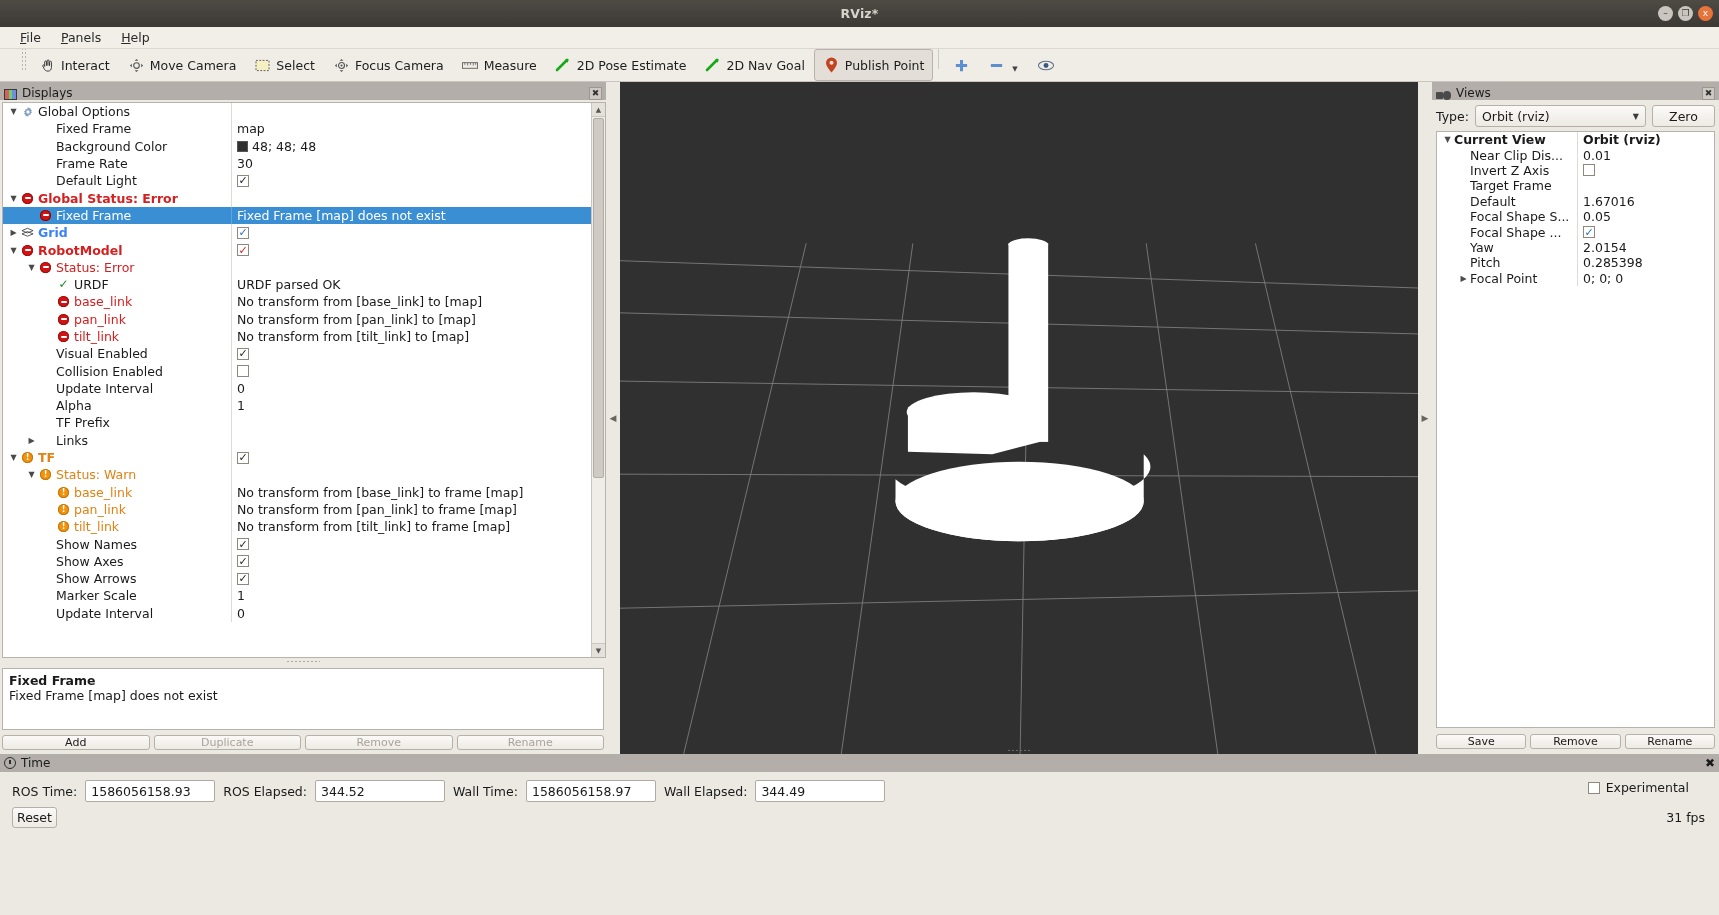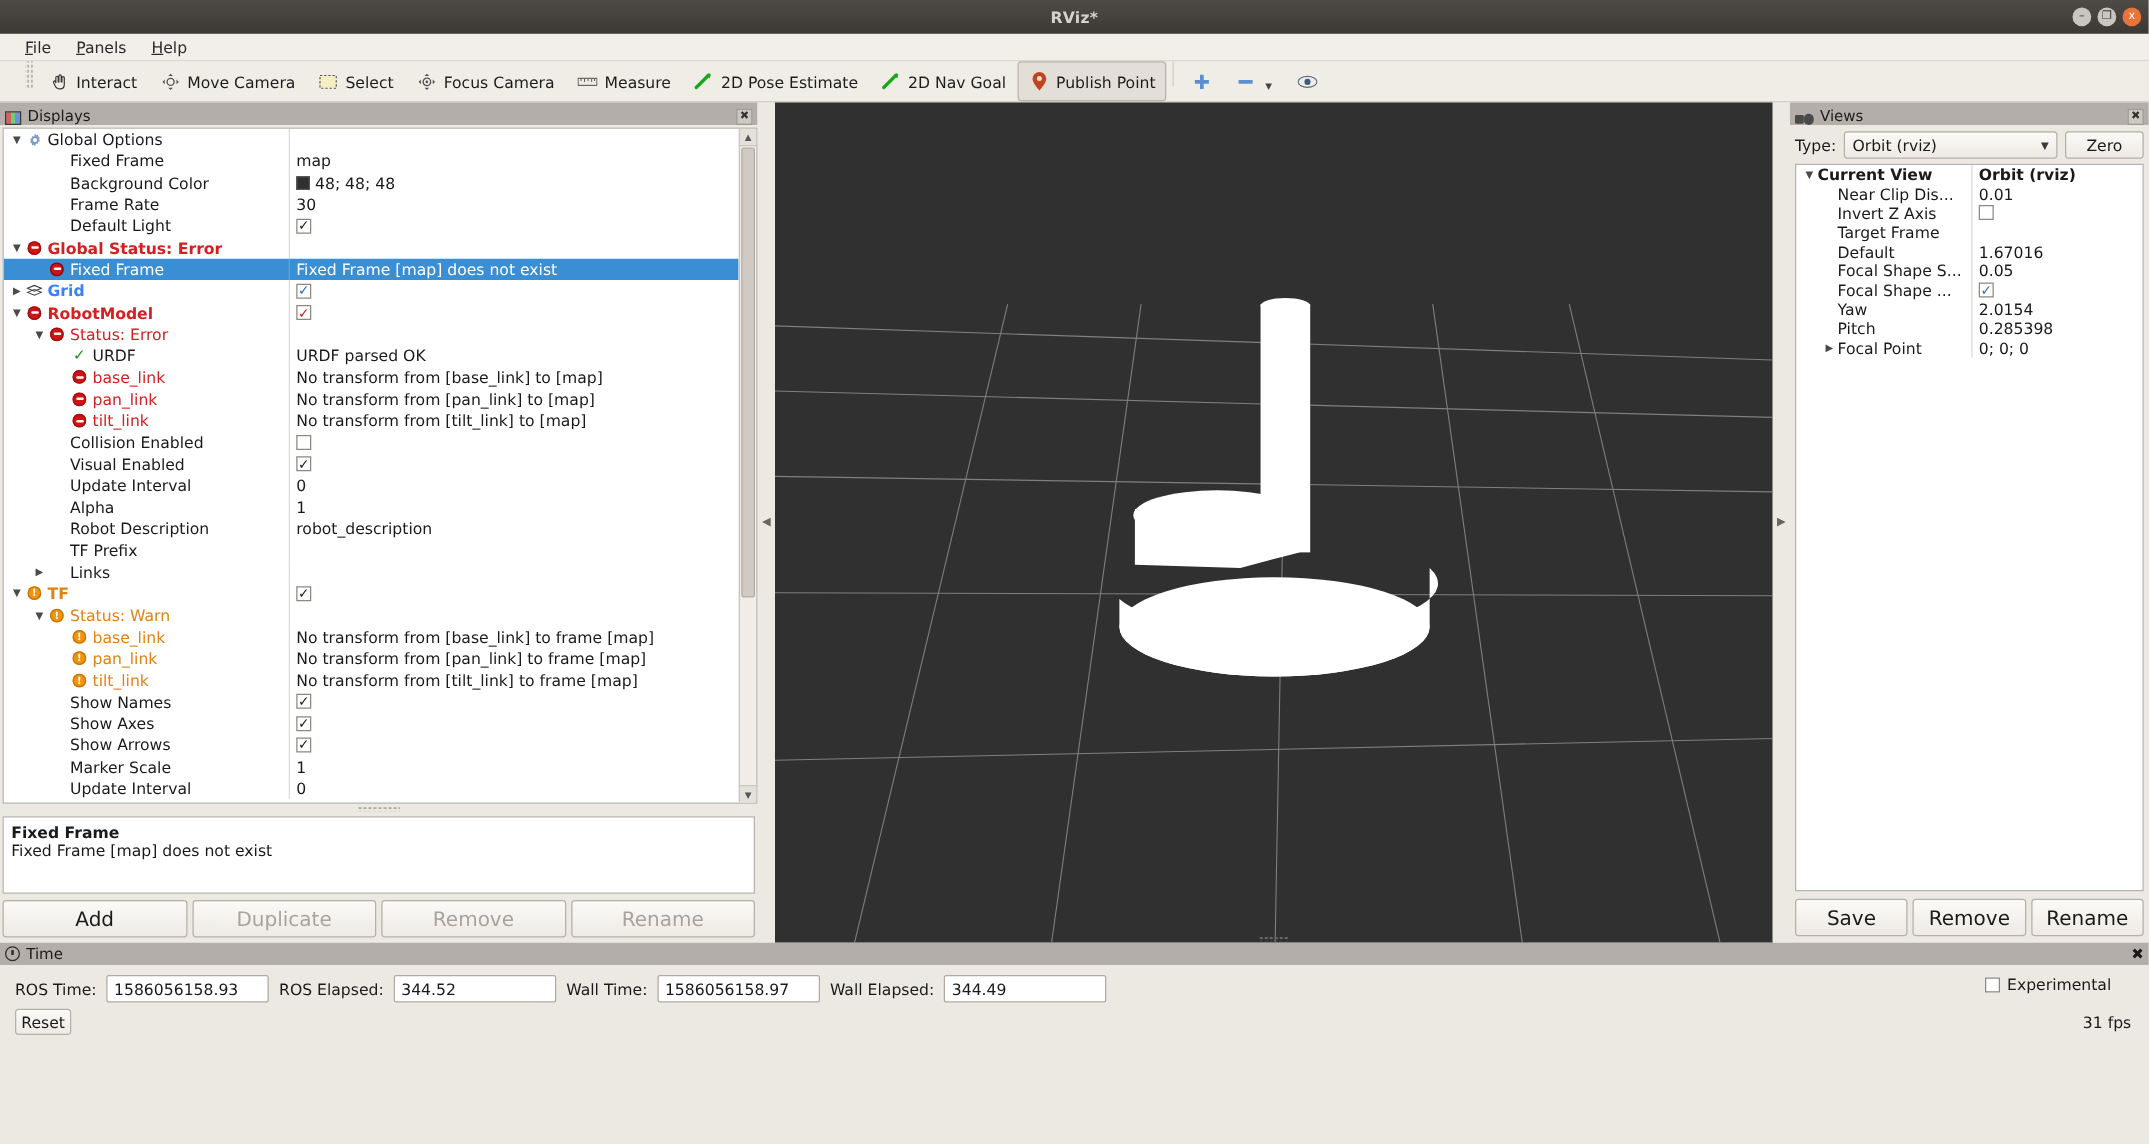--- a/index.html
+++ b/index.html
@@ -141,21 +141,21 @@
   .statusbox { height: 62px; background: #fff; border: 1px solid #b7b2ab;
                margin: 3px 2px 0 2px; padding: 4px 6px; font-size: 12.5px; }
   .statusbox .sb-title { font-weight: bold; }
   .dockgrip { height: 7px; display:flex; align-items:center;
               justify-content:center; }
   .dockgrip::after { content:""; width:34px; height:4px;
     background-image: radial-gradient(#b0aaa2 1px, transparent 1px);
     background-size: 4px 3px; }
 
   .btnrow { display: flex; gap: 4px; padding: 5px 2px 4px 2px; }
-  .qbtn { flex: 1; height: 30px; font-size: 16px;
+  .qbtn { flex: 1; height: 15px; font-size: 11px;
           background: linear-gradient(to bottom,#fbfaf8,#eeeae4);
           border: 1px solid #b6b0a8; border-radius: 3px;
           display: flex; align-items: center; justify-content: center; }
   .qbtn.dis { color: #a9a39b; }
 
   
   .vsplit { width: 14px; background: #ece9e3; display: flex;
             align-items: center; justify-content: center;
             font-size: 9px; color: #6a655e; }
 
@@ -529,64 +529,54 @@
               <span class="lbl err">tilt_link</span>
             </span>
             <span class="tval">
               <span>No transform from [tilt_link] to [map]</span>
             </span>
           </div>
           <div class="trow">
             <span class="tname" style="padding-left:22px">
               <span class="arrow"></span>
               <span class="ico"></span>
+              <span class="lbl">Visual Enabled</span>
+            </span>
+            <span class="tval">
+              <span class="cbx on"></span>
+            </span>
+          </div>
+          <div class="trow">
+            <span class="tname" style="padding-left:22px">
+              <span class="arrow"></span>
+              <span class="ico"></span>
               <span class="lbl">Collision Enabled</span>
             </span>
             <span class="tval">
               <span class="cbx"></span>
             </span>
           </div>
           <div class="trow">
             <span class="tname" style="padding-left:22px">
               <span class="arrow"></span>
               <span class="ico"></span>
-              <span class="lbl">Visual Enabled</span>
-            </span>
-            <span class="tval">
-              <span class="cbx on"></span>
-            </span>
-          </div>
-          <div class="trow">
-            <span class="tname" style="padding-left:22px">
-              <span class="arrow"></span>
-              <span class="ico"></span>
               <span class="lbl">Update Interval</span>
             </span>
             <span class="tval">
               <span>0</span>
             </span>
           </div>
           <div class="trow">
             <span class="tname" style="padding-left:22px">
               <span class="arrow"></span>
               <span class="ico"></span>
               <span class="lbl">Alpha</span>
             </span>
             <span class="tval">
               <span>1</span>
-            </span>
-          </div>
-          <div class="trow">
-            <span class="tname" style="padding-left:22px">
-              <span class="arrow"></span>
-              <span class="ico"></span>
-              <span class="lbl">Robot Description</span>
-            </span>
-            <span class="tval">
-              <span>robot_description</span>
             </span>
           </div>
           <div class="trow">
             <span class="tname" style="padding-left:22px">
               <span class="arrow"></span>
               <span class="ico"></span>
               <span class="lbl">TF Prefix</span>
             </span>
             <span class="tval">
               <span></span>

